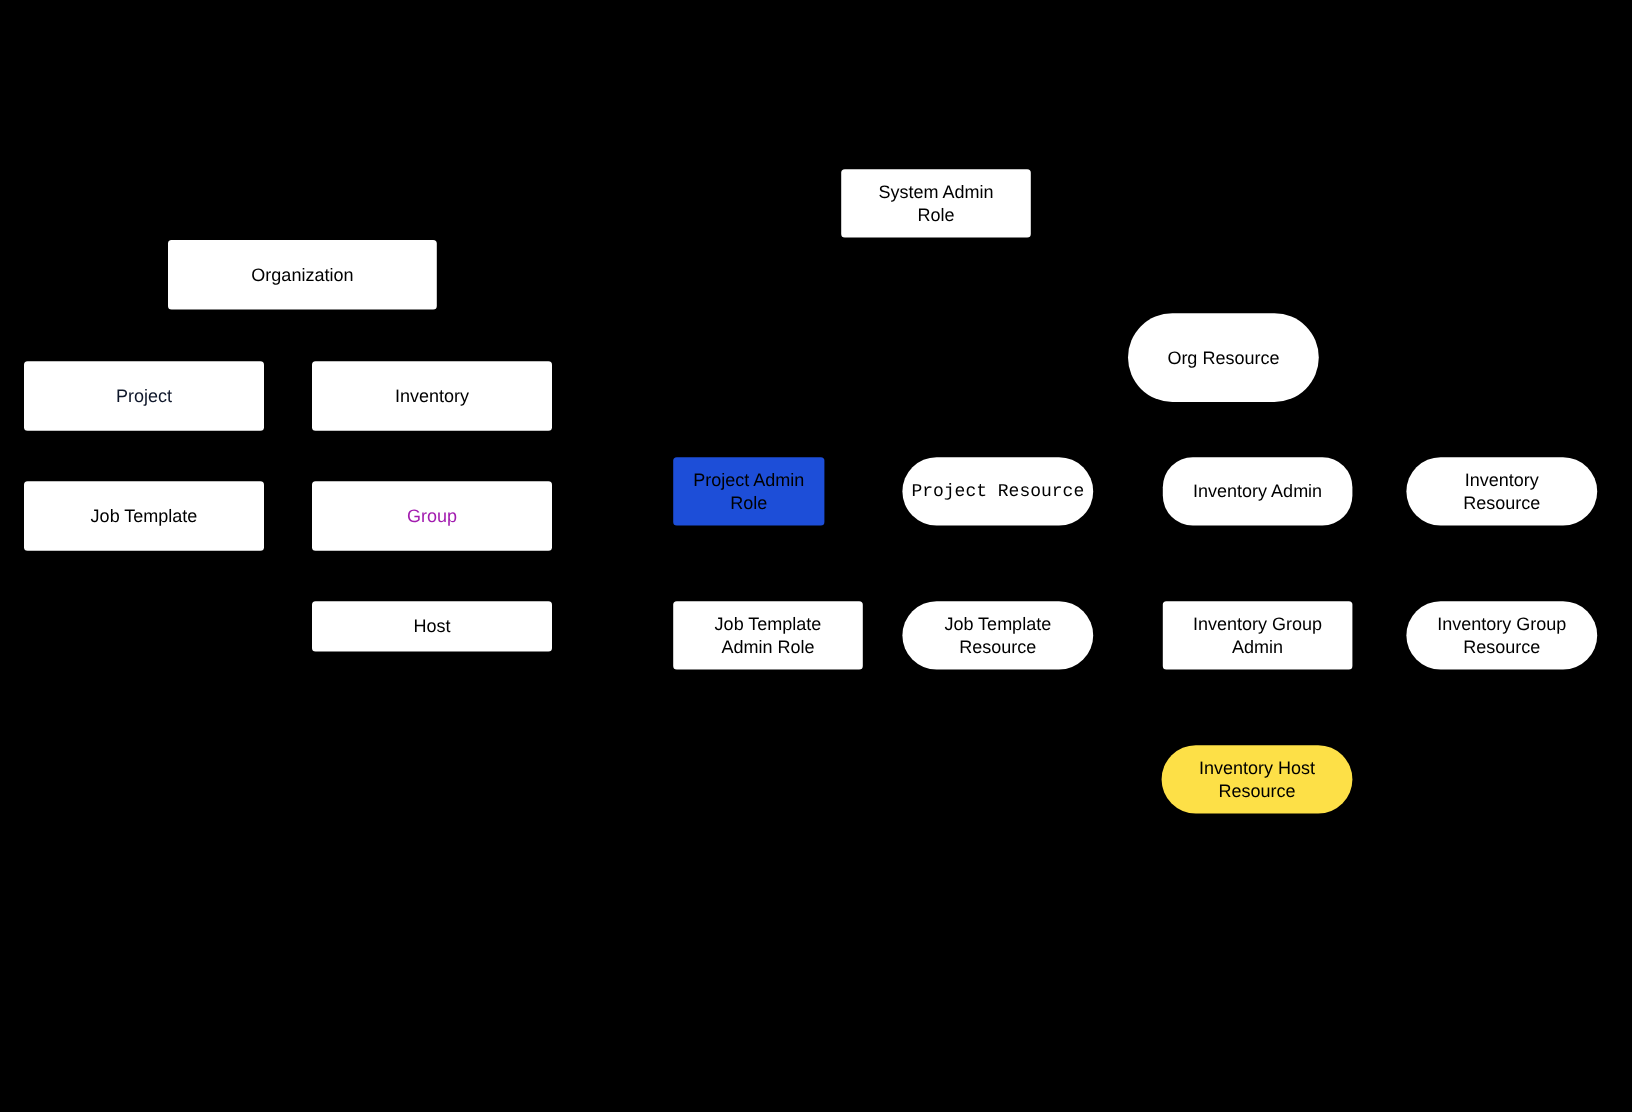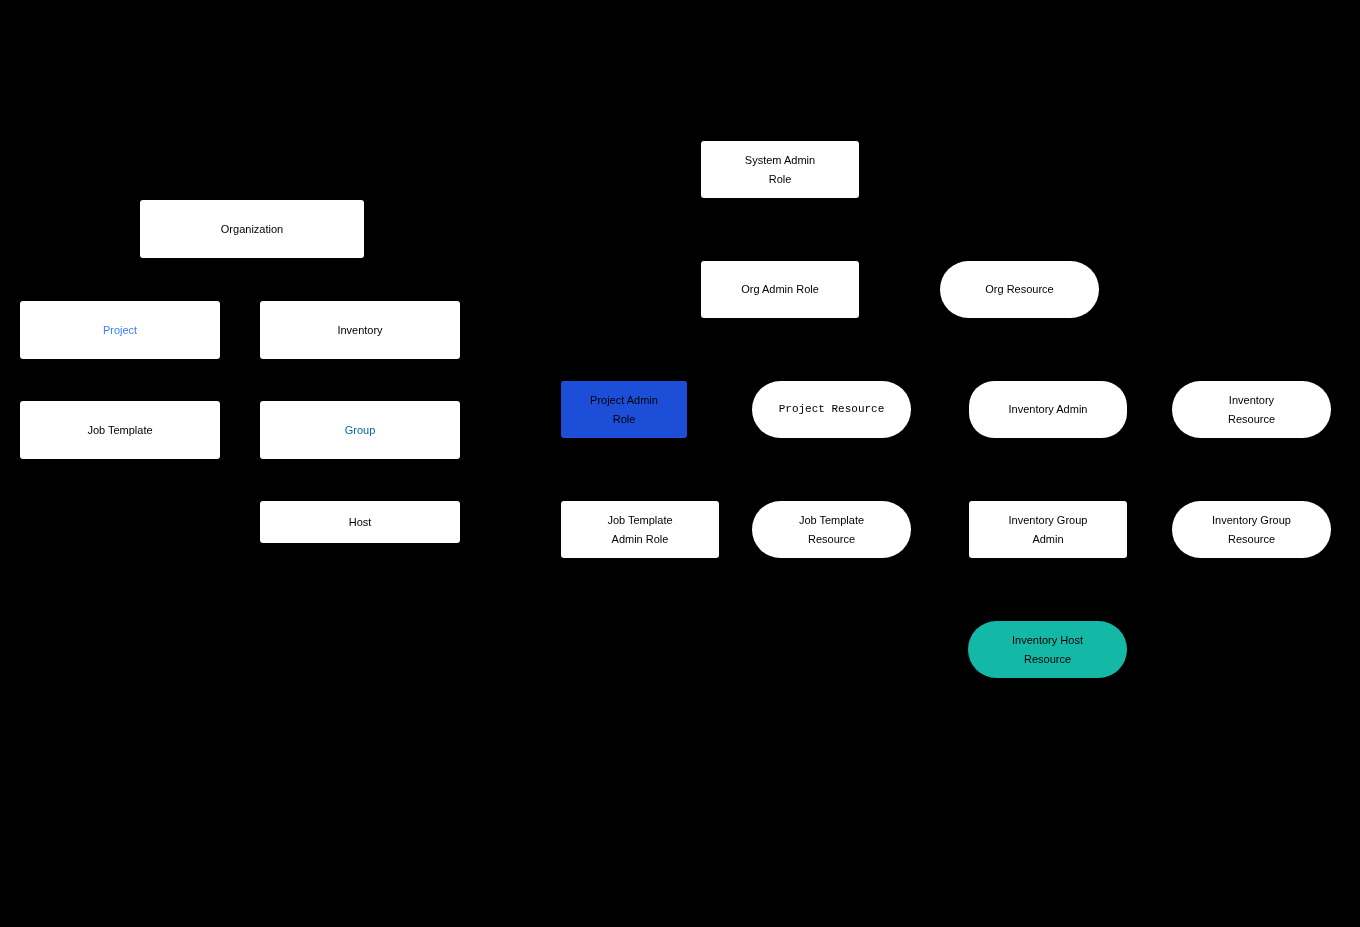--- a/index.html
+++ b/index.html
@@ -16,56 +16,55 @@
     overflow: hidden;
   }
   .node {
     position: absolute;
     background: #ffffff;
     color: #000000;
     display: flex;
     align-items: center;
     justify-content: center;
     text-align: center;
-    font-size: 11px;
+    font-size: 15px;
     line-height: 19px;
     box-sizing: border-box;
     padding: 2px 6px;
     white-space: pre-line;
   }
   .rect {
     border-radius: 3px;
   }
   .pill {
     border-radius: 999px;
   }
 </style>
 </head>
 <body>
 
 <div id="canvas" style="background: rgb(0, 0, 0);">
     <div class="node rect" style="left: 140px; top: 200px; width: 224px; height: 58px; background: rgb(255, 255, 255); color: rgb(0, 0, 0);">Organization</div>
-    <div class="node rect" style="left: 20px; top: 301px; width: 200px; height: 58px; background: rgb(255, 255, 255); color: #3b82f6;">Project</div>
+    <div class="node rect" style="left: 20px; top: 301px; width: 200px; height: 58px; background: rgb(255, 255, 255); color: #0f172a;">Project</div>
     <div class="node rect" style="left: 260px; top: 301px; width: 200px; height: 58px; background: rgb(255, 255, 255); color: rgb(0, 0, 0);">Inventory</div>
     <div class="node rect" style="left: 20px; top: 401px; width: 200px; height: 58px; background: rgb(255, 255, 255); color: rgb(0, 0, 0);">Job Template</div>
-    <div class="node rect" style="left: 260px; top: 401px; width: 200px; height: 58px; background: rgb(255, 255, 255); color: #0369a1;">Group</div>
+    <div class="node rect" style="left: 260px; top: 401px; width: 200px; height: 58px; background: rgb(255, 255, 255); color: #a21caf;">Group</div>
     <div class="node rect" style="left: 260px; top: 501px; width: 200px; height: 42px; background: rgb(255, 255, 255); color: rgb(0, 0, 0);">Host</div>
     <div class="node rect" style="left: 701px; top: 141px; width: 158px; height: 57px; background: rgb(255, 255, 255); color: rgb(0, 0, 0);">System Admin
 Role</div>
-    <div class="node rect" style="left: 701px; top: 261px; width: 158px; height: 57px; background: rgb(255, 255, 255); color: rgb(0, 0, 0);">Org Admin Role</div>
-    <div class="node pill" style="left: 940px; top: 261px; width: 159px; height: 57px; background: rgb(255, 255, 255); color: rgb(0, 0, 0);">Org Resource</div>
+    <div class="node pill" style="left: 940px; top: 261px; width: 159px; height: 74px; background: rgb(255, 255, 255); color: rgb(0, 0, 0);">Org Resource</div>
     <div class="node rect" style="left: 561px; top: 381px; width: 126px; height: 57px; background: #1d4ed8; color: rgb(0, 0, 0);">Project Admin
 Role</div>
     <div class="node pill" style="left: 752px; top: 381px; width: 159px; height: 57px; background: rgb(255, 255, 255); color: rgb(0, 0, 0); font-family: Liberation Mono, monospace;">Project Resource</div>
     <div class="node rect" style="left: 969px; top: 381px; width: 158px; height: 57px; background: rgb(255, 255, 255); color: rgb(0, 0, 0); border-radius: 25px;">Inventory Admin</div>
     <div class="node pill" style="left: 1172px; top: 381px; width: 159px; height: 57px; background: rgb(255, 255, 255); color: rgb(0, 0, 0);">Inventory
 Resource</div>
     <div class="node rect" style="left: 561px; top: 501px; width: 158px; height: 57px; background: rgb(255, 255, 255); color: rgb(0, 0, 0);">Job Template
 Admin Role</div>
     <div class="node pill" style="left: 752px; top: 501px; width: 159px; height: 57px; background: rgb(255, 255, 255); color: rgb(0, 0, 0);">Job Template
 Resource</div>
     <div class="node rect" style="left: 969px; top: 501px; width: 158px; height: 57px; background: rgb(255, 255, 255); color: rgb(0, 0, 0);">Inventory Group
 Admin</div>
     <div class="node pill" style="left: 1172px; top: 501px; width: 159px; height: 57px; background: rgb(255, 255, 255); color: rgb(0, 0, 0);">Inventory Group
 Resource</div>
-    <div class="node pill" style="left: 968px; top: 621px; width: 159px; height: 57px; background: #14b8a6; color: rgb(0, 0, 0);">Inventory Host
+    <div class="node pill" style="left: 968px; top: 621px; width: 159px; height: 57px; background: #fde047; color: rgb(0, 0, 0);">Inventory Host
 Resource</div>
   </div>
 
 </body></html>

